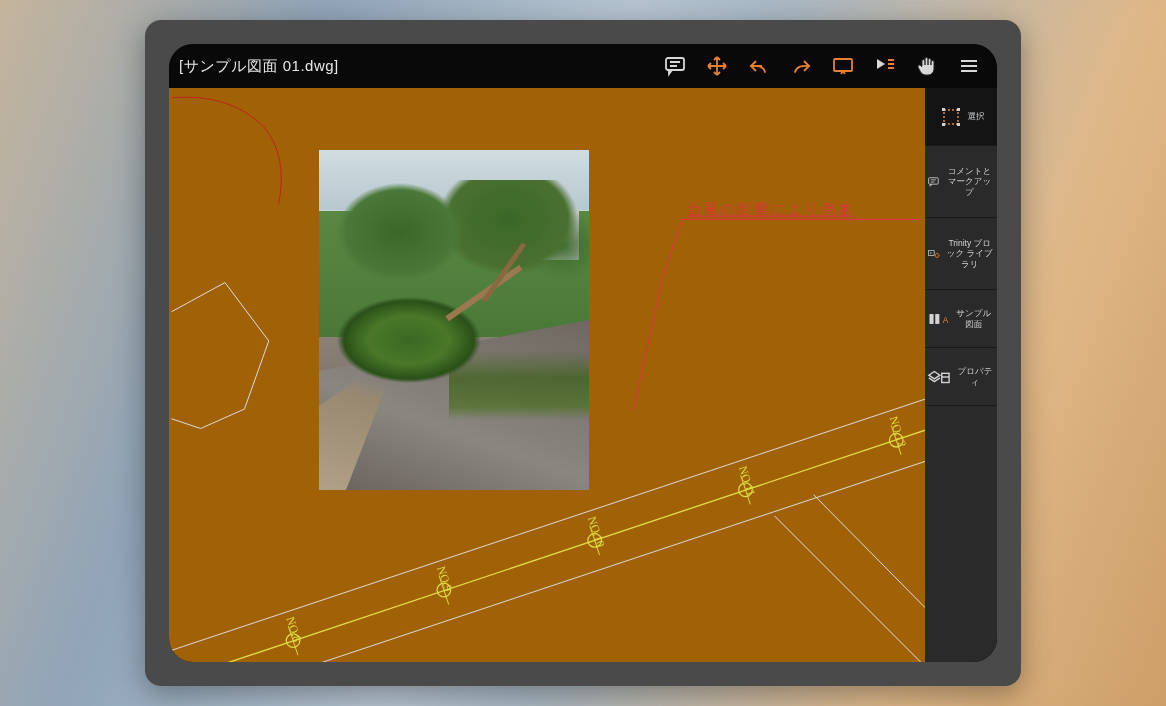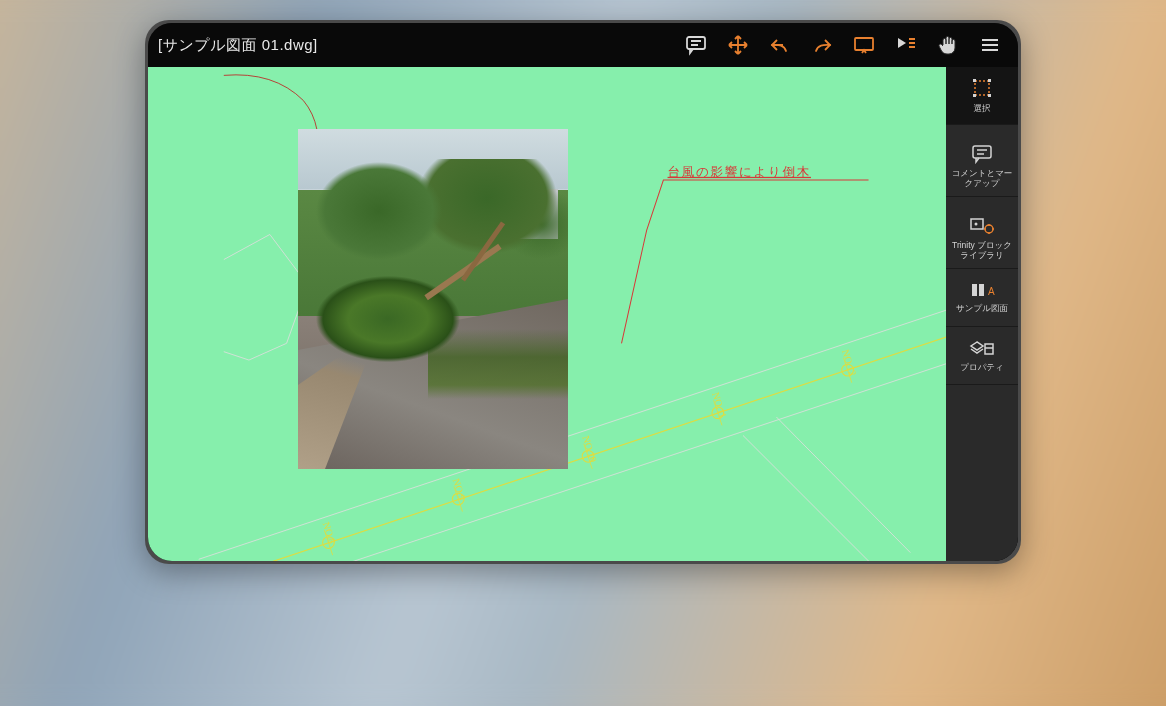--- a/index.html
+++ b/index.html
@@ -1,21 +1,21 @@
 <!DOCTYPE html>
 <html><head>
 <meta charset="utf-8">
 <style>
   * { margin: 0; padding: 0; box-sizing: border-box; }
   html, body { width: 1166px; height: 706px; overflow: hidden; font-family: -apple-system, "Hiragino Sans", sans-serif; }
   body { background: linear-gradient(120deg, #c8b090 0%, #9cafc0 30%, #a0b4c8 50%, #d4a878 80%, #b89060 100%); filter: none; position: relative; }
   .bg-blur { position: absolute; inset: 0; background: linear-gradient(110deg, #d0b896 0%, #8fa4b8 25%, #b8c6d2 45%, #a8b8c4 55%, #e0b888 78%, #c89860 100%); filter: blur(22px); transform: scale(1.1); }
   .tablet {
-    position: absolute; left: 145px; top: 20px; width: 876px; height: 544px;
-    background: #4a4a4a; border-radius: 24px; padding: 3px;
+    position: absolute; left: 145px; top: 20px; width: 876px; height: 666px;
+    background: #4a4a4a; border-radius: 16px; padding: 24px;
     box-shadow: 0 8px 30px rgba(0,0,0,.35);
   }
   .screen {
     width: 100%; height: 100%; background: #000; border-radius: 24px;
     position: relative; overflow: hidden;
   }
   .topbar {
     position: absolute; top: 0; left: 0; right: 0; height: 44px;
     display: flex; align-items: center; padding: 0 10px;
     background: rgba(15,15,15,.6);
@@ -23,32 +23,32 @@
   .filename { color: #e8e8e8; font-size: 15px; letter-spacing: .5px; }
   .top-tools { margin-left: auto; display: flex; align-items: center; gap: 18px; padding-right: 6px; }
   .top-tools .ico { width: 24px; height: 24px; display: flex; align-items: center; justify-content: center; cursor: pointer; }
   .top-tools svg { stroke: #d8d8d8; fill: none; stroke-width: 1.8; }
   .top-tools .orange svg { stroke: #e8802f; }
   .sidebar {
     position: absolute; top: 44px; right: 0; bottom: 0; width: 72px;
     background: #2a2a2a; display: flex; flex-direction: column;
   }
   .side-btn {
-    flex: 0 0 auto; min-height: 58px; display: flex; flex-direction: column;
+    flex: 0 0 auto; min-height: 58px; display: flex; flex-direction: row;
     align-items: center; justify-content: center; gap: 4px;
     border-bottom: 1px solid #1a1a1a; cursor: pointer; padding: 8px 2px;
   }
   .side-btn.tall { min-height: 72px; justify-content: flex-end; }
   .side-btn .label { color: #d4d4d4; font-size: 8.5px; text-align: center; line-height: 1.2; }
   .side-btn svg { stroke: #d4d4d4; fill: none; stroke-width: 1.5; }
   .side-btn.active { background: #141414; }
   .side-btn.active svg .accent-stroke { stroke: #e8802f; }
   .canvas {
     position: absolute; top: 44px; left: 0; right: 72px; bottom: 0;
-    background: #86efac;
+    background: #a16207;
   }
   .canvas svg { position: absolute; inset: 0; width: 100%; height: 100%; }
   .station-text { fill: #dddd40; font-size: 12px; font-family: serif; }
   .annotation { fill: #d83838; font-size: 15px; font-family: serif; letter-spacing: 2px; text-decoration: underline; }
   .photo {
     position: absolute; left: 150px; top: 62px; width: 270px; height: 340px;
     background: linear-gradient(to bottom, #c8d4da 0%, #c8d4da 18%, #5a8843 18%, #4a7838 55%, #8a8078 55%, #6a625a 100%);
     overflow: hidden;
   }
   .photo .sky { position: absolute; top: 0; left: 0; right: 0; height: 60px; background: linear-gradient(#d0dce0,#b8c8d0); }

